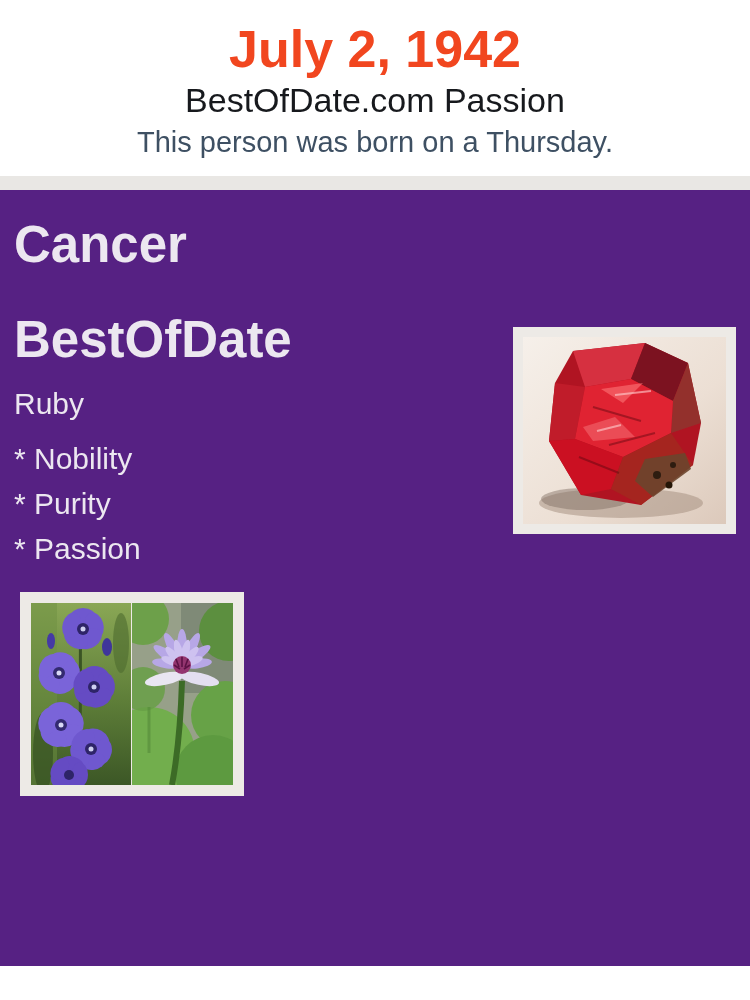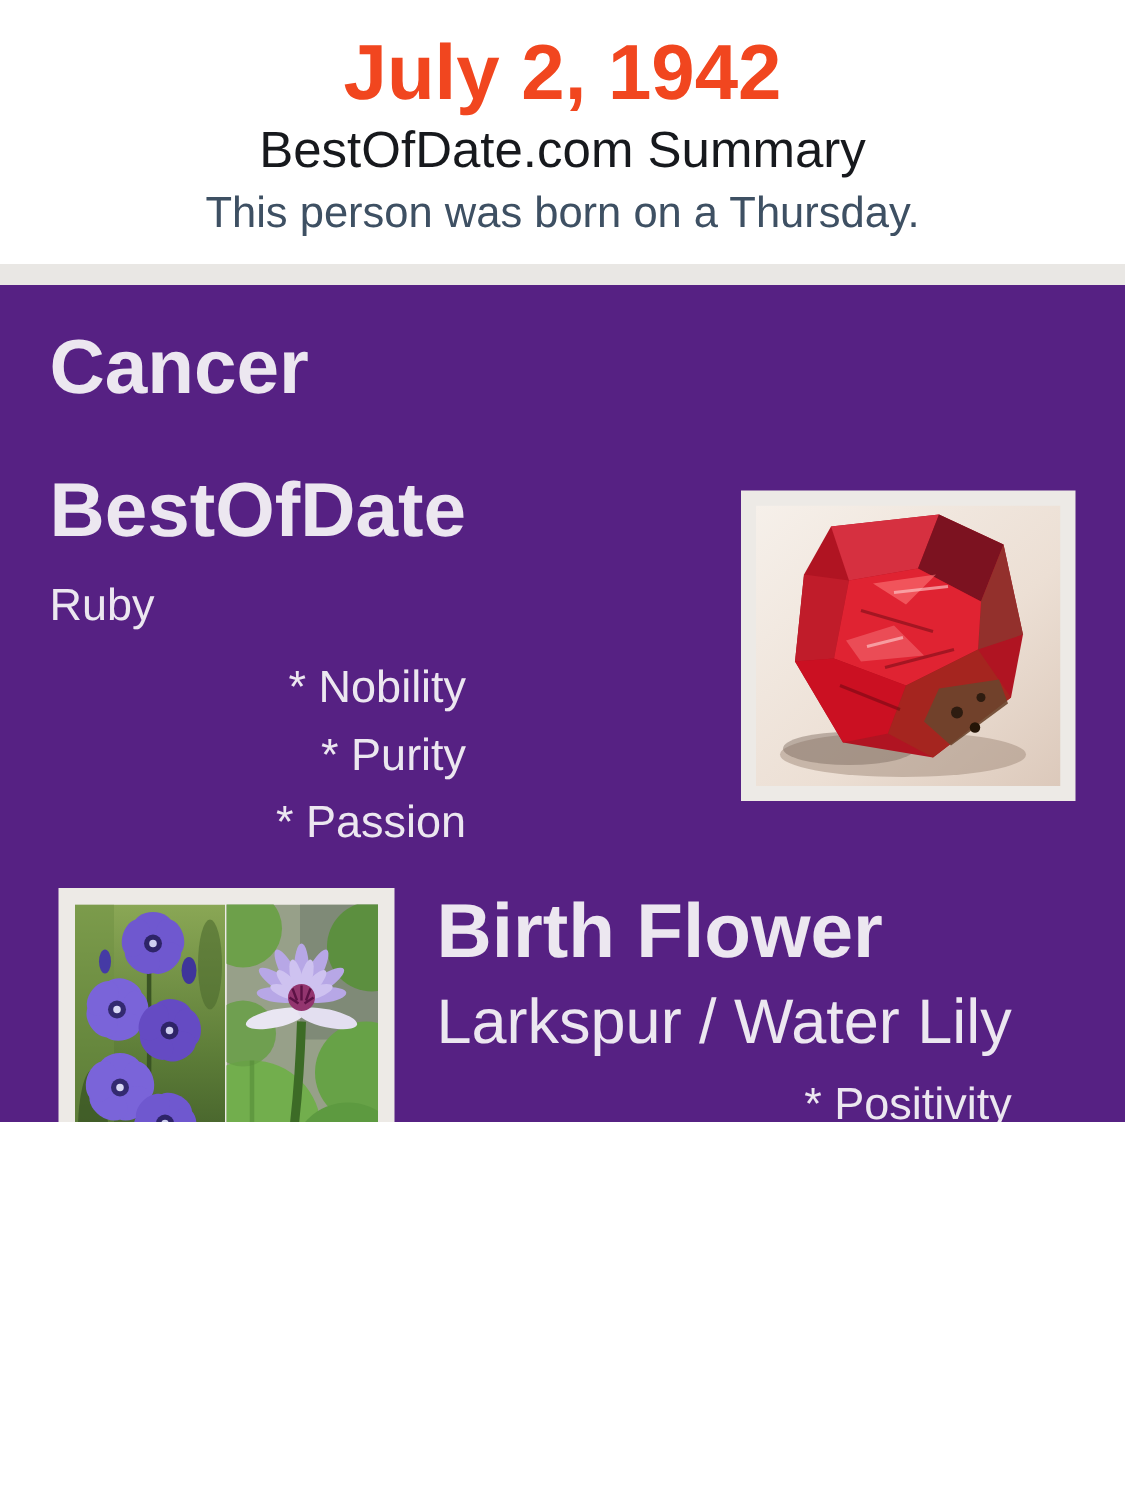--- a/index.html
+++ b/index.html
@@ -6,60 +6,60 @@
     --accent-orange:#f1461f;
     --background-purple:#562183;
     --weekday-slate:#3e5063;
     --text-light:#ece7f0;
     --frame-gray:#edeae6;
     --divider-gray:#e9e7e4;
   }
   *{margin:0;padding:0;box-sizing:border-box;}
   html,body{width:750px;}
   body{font-family:"Liberation Sans","DejaVu Sans",sans-serif;background:#fff;}
-  .page{width:750px;height:748px;overflow:hidden;background:var(--background-purple,#562183);}
+  .page{width:750px;height:966px;overflow:hidden;background:var(--background-purple,#562183);}
 
   
   .header{background:#ffffff;height:176px;text-align:center;}
   .date{color:var(--accent-orange,#f1461f);font-size:52px;font-weight:700;padding-top:22px;line-height:1.05;}
   .site-title{color:#17191d;font-size:34px;font-weight:400;margin-top:6px;line-height:1.05;}
   .weekday{color:var(--weekday-slate,#3e5063);font-size:29px;font-weight:400;margin-top:9px;line-height:1.05;}
   .divider{height:14px;background:var(--divider-gray,#e9e7e4);}
 
   
-  .main{padding:0 33px;color:var(--text-light,#ece7f0);}
+  .main{padding:0 14px;color:var(--text-light,#ece7f0);}
   h2{font-size:51px;font-weight:700;line-height:1.15;color:var(--text-light,#ece7f0);}
   .sign-heading{margin-top:26px;}
   .description{font-size:37px;line-height:45px;margin-top:14px;max-width:585px;color:var(--text-light,#ece7f0);}
 
   .row{display:flex;}
   .birthstone-row{margin-top:36px;justify-content:space-between;}
   .stone-name{font-size:30px;line-height:50px;margin-top:10px;font-weight:400;}
-  ul.traits{list-style:none;margin-top:14px;text-align:right;}
+  ul.traits{list-style:none;margin-top:14px;}
   ul.traits li{font-size:30px;line-height:31px;margin-bottom:14px;font-weight:400;}
 
   .photo-frame{background:var(--frame-gray,#edeae6);flex:none;}
   .ruby-frame{width:223px;height:207px;padding:10px;margin-top:16px;}
   .flower-frame{width:224px;height:204px;padding:11px;margin-left:6px;}
   .photo-frame svg{display:block;}
 
   .flower-row{margin-top:28px;}
   .flower-col{margin-left:28px;}
   .flower-name{font-size:42px;line-height:48px;margin-top:6px;font-weight:400;}
   .flower-col ul.traits{margin-top:16px;}
   ul.traits li:last-child{margin-bottom:0;}
 </style>
 </head>
 <body>
 
 <div class="page">
 
   <div class="header">
     <div class="date">July 2, 1942</div>
-    <div class="site-title">BestOfDate.com Summary</div>
+    <div class="site-title">BestOfDate.com Passion</div>
     <div class="weekday">This person was born on a Thursday.</div>
   </div>
 
   <div class="divider"></div>
 
   <div class="main">
 
     <h2 class="sign-heading">Cancer</h2>
 
     <div class="row birthstone-row">
@@ -219,24 +219,16 @@
                 <ellipse cy="-11" rx="4" ry="11" transform="rotate(-70)"></ellipse>
                 <ellipse cy="-11" rx="4" ry="11" transform="rotate(70)"></ellipse>
               </g>
               <circle r="9" fill="#93356f"></circle>
               <path d="M-6,-6 L-3,2 M0,-8 L0,2 M6,-6 L3,2 M-8,0 L-2,4 M8,0 L2,4" stroke="#5c1245" stroke-width="1.6"></path>
             </g>
           </g>
         </svg>
       </div>
 
-      <div class="flower-col">
-        <h2>Birth Flower</h2>
-        <div class="flower-name">Larkspur / Water Lily</div>
-        <ul class="traits">
-          <li>* Positivity</li>
-          <li>* Dignity</li>
-        </ul>
-      </div>
     </div>
 
   </div>
 </div>
 
 </body></html>

